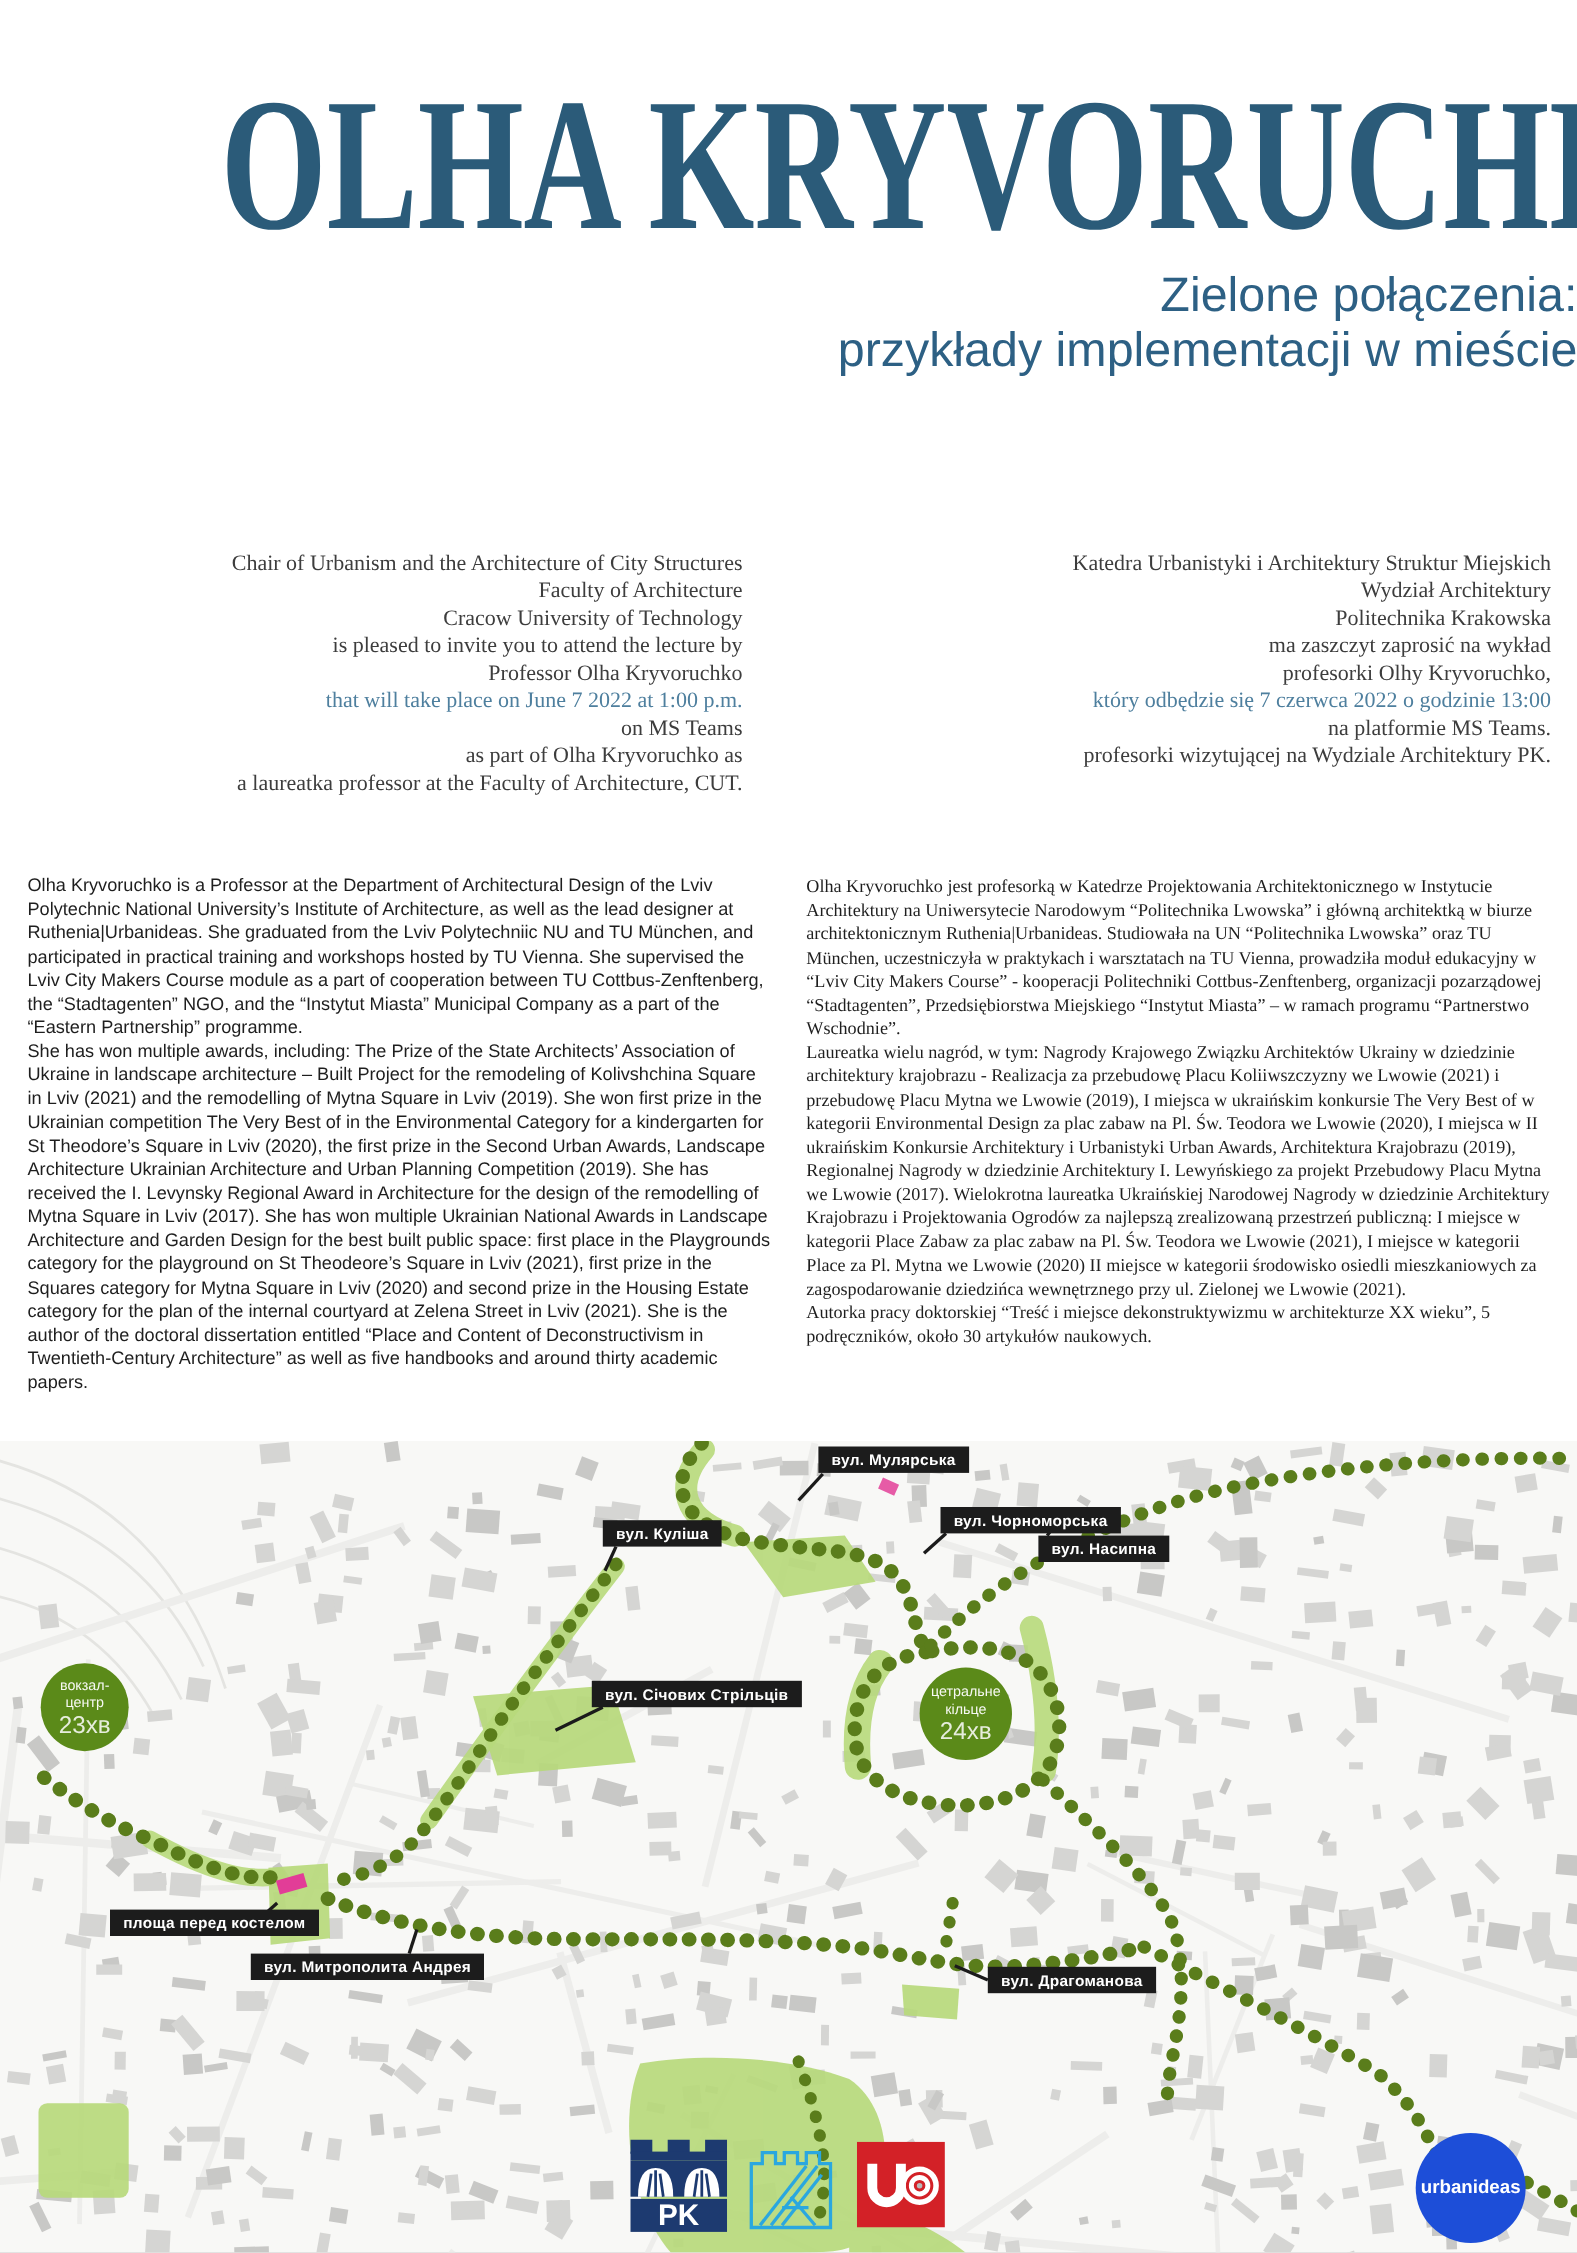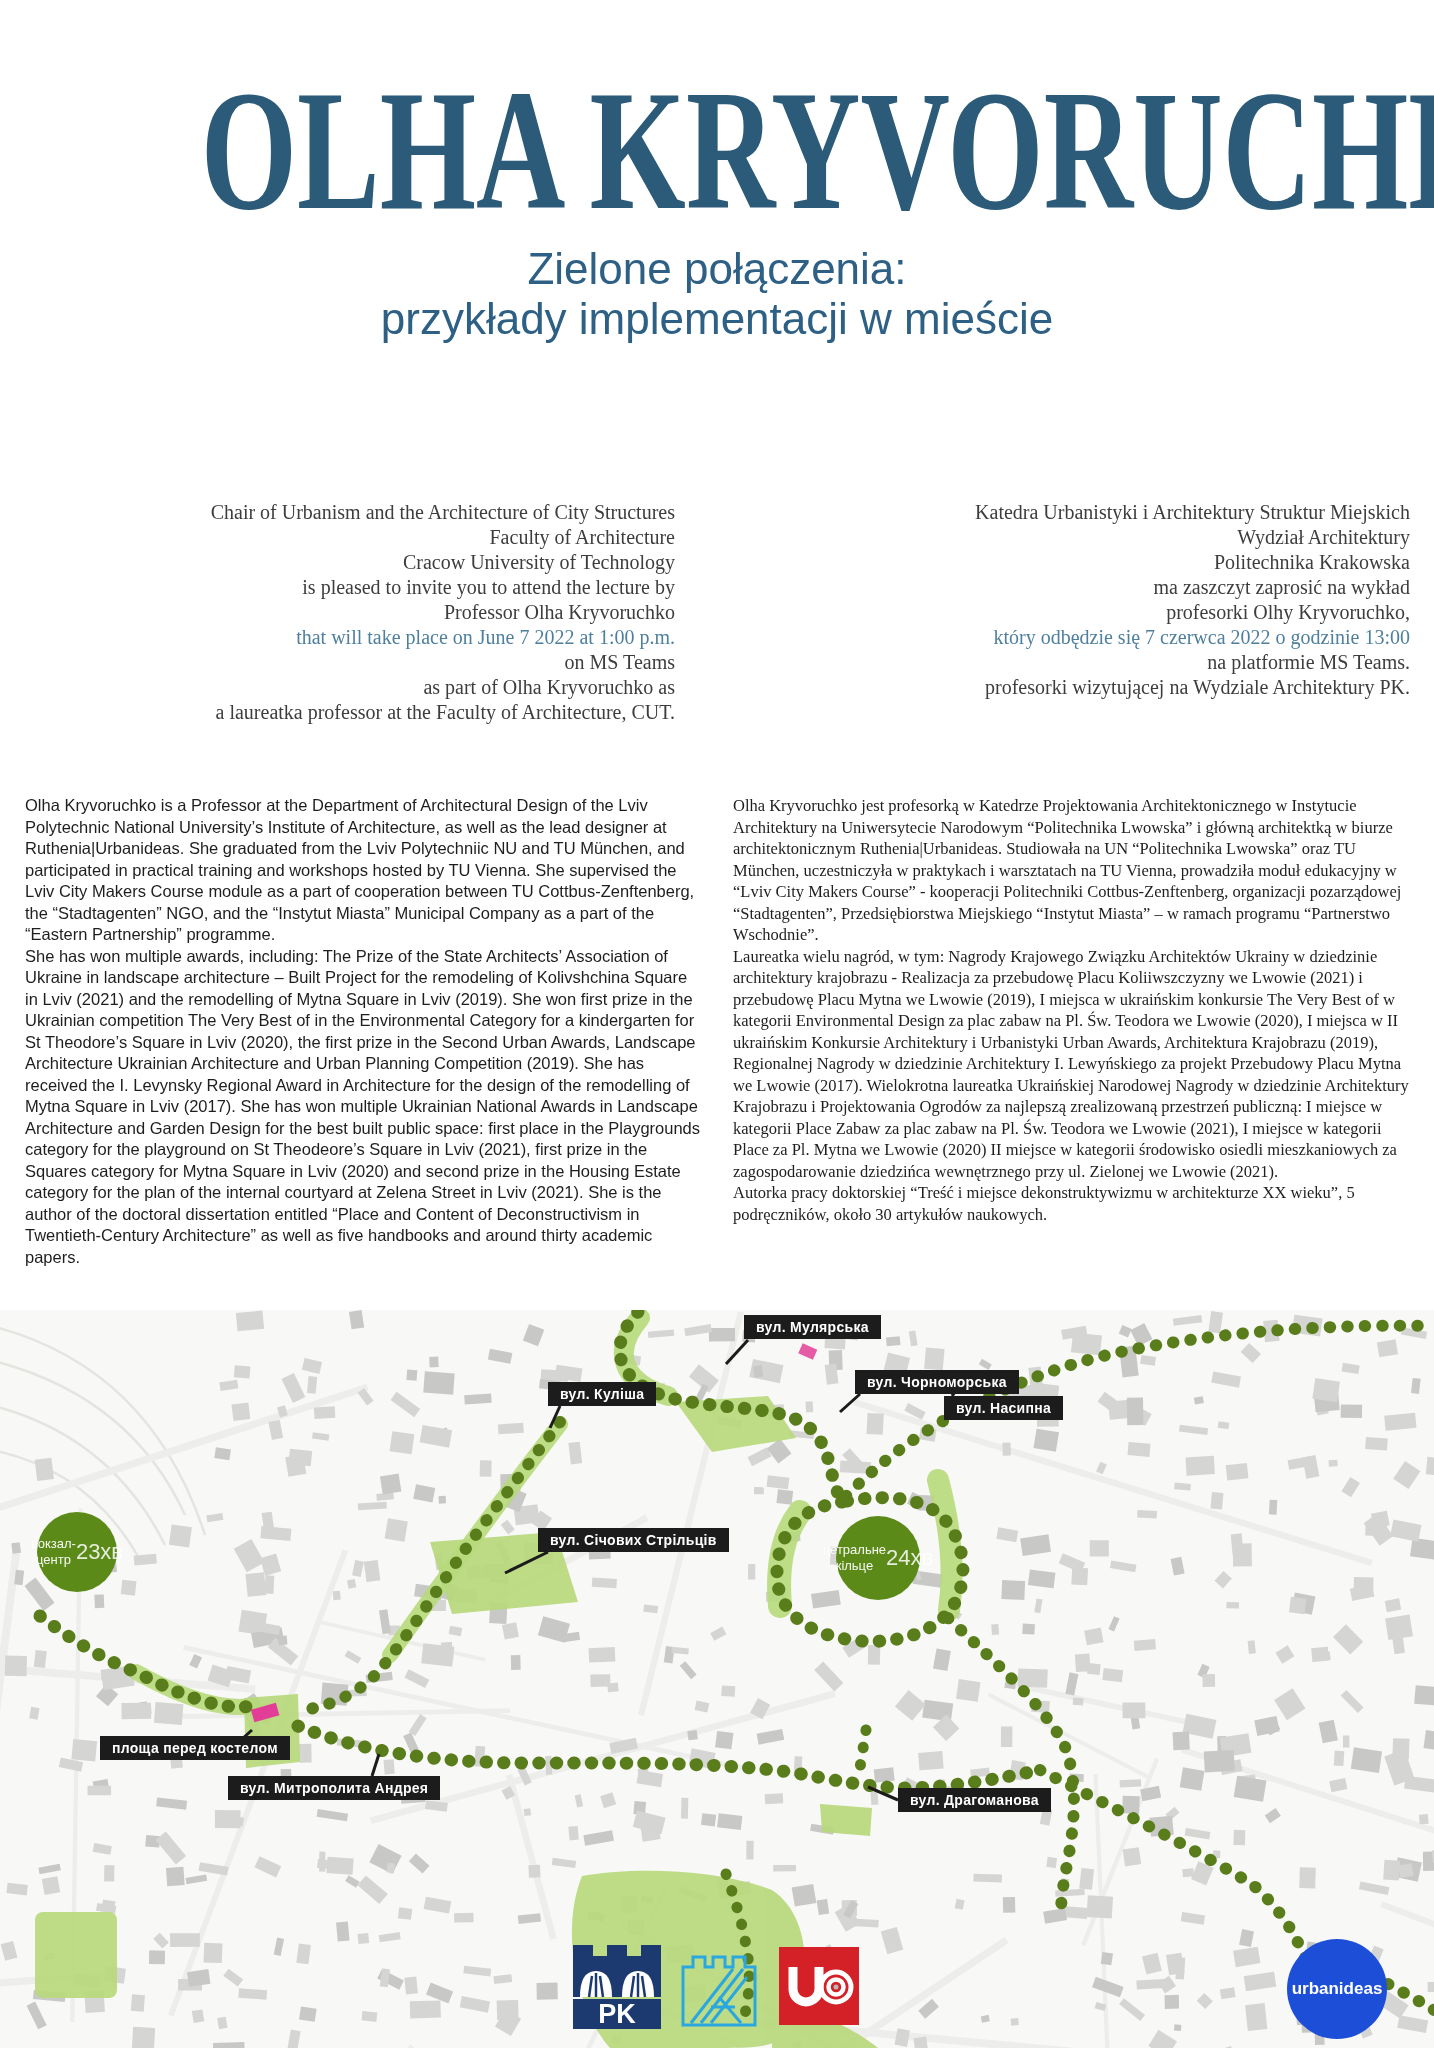--- a/index.html
+++ b/index.html
@@ -3,42 +3,42 @@
 <meta charset="utf-8">
 <style>
   html,body{margin:0;padding:0;background:#888;}
   .poster{position:relative;width:1434px;height:2048px;background:#ffffff;margin:0 auto;
           font-family:"Liberation Sans",sans-serif;overflow:hidden;}
 
   
   .title{position:absolute;top:64px;left:0;width:100%;text-align:center;
          font-family:"Liberation Serif",serif;font-weight:bold;font-size:172px;line-height:172px;
          color:#2b5b79;white-space:nowrap;transform:scaleX(.72);transform-origin:center;}
-  .subtitle{position:absolute;top:244px;left:0;width:100%;text-align:center;
+  .subtitle{position:absolute;top:244px;left:0;width:100%;text-align:right;
             font-size:44px;line-height:50px;color:#2d6084;}
 
   
   .inv{position:absolute;top:500px;font-size:20px;line-height:25px;color:#3d3d3d;text-align:right;font-family:Liberation Serif, serif;}
   .inv-en{left:40px;width:635px;}
   .inv-pl{left:775px;width:635px;}
   .inv .hl{color:#4e7f9e;}
 
   
   .bio{position:absolute;top:766px;font-size:16.5px;line-height:21.5px;color:#1e1e1e;margin-top:29px;}
   .bio p{margin:0;}
   .bio-en{left:25px;width:676px;}
   .bio-pl{left:733px;width:676px;font-family:Liberation Serif, serif;}
 
   
   .map{position:absolute;top:1310px;left:0;width:1434px;height:738px;overflow:hidden;background:#f8f8f6;}
   .map svg{position:absolute;inset:0;}
   .slabel{position:absolute;background:#1c1c1c;color:#fff;font-size:14px;font-weight:bold;
           padding:4px 12px;white-space:nowrap;letter-spacing:.3px;}
   .badge{position:absolute;border-radius:50%;background:#5b8a19;color:#fff;
-         display:flex;flex-direction:row;justify-content:center;align-items:center;text-align:center;}
+         display:flex;flex-direction:column;justify-content:center;align-items:center;text-align:center;}
   .badge .bname{font-size:13px;line-height:16px;opacity:.95;}
   .badge .btime{font-size:22px;line-height:24px;margin-top:0;opacity:.85;}
   .brand-circle{position:absolute;border-radius:50%;background:#1d4ed8;color:#fff;
          display:flex;justify-content:center;align-items:center;font-weight:bold;font-size:17px;}
   .logo{position:absolute;}
 </style>
 </head>
 <body>
 
 <div class="poster">

